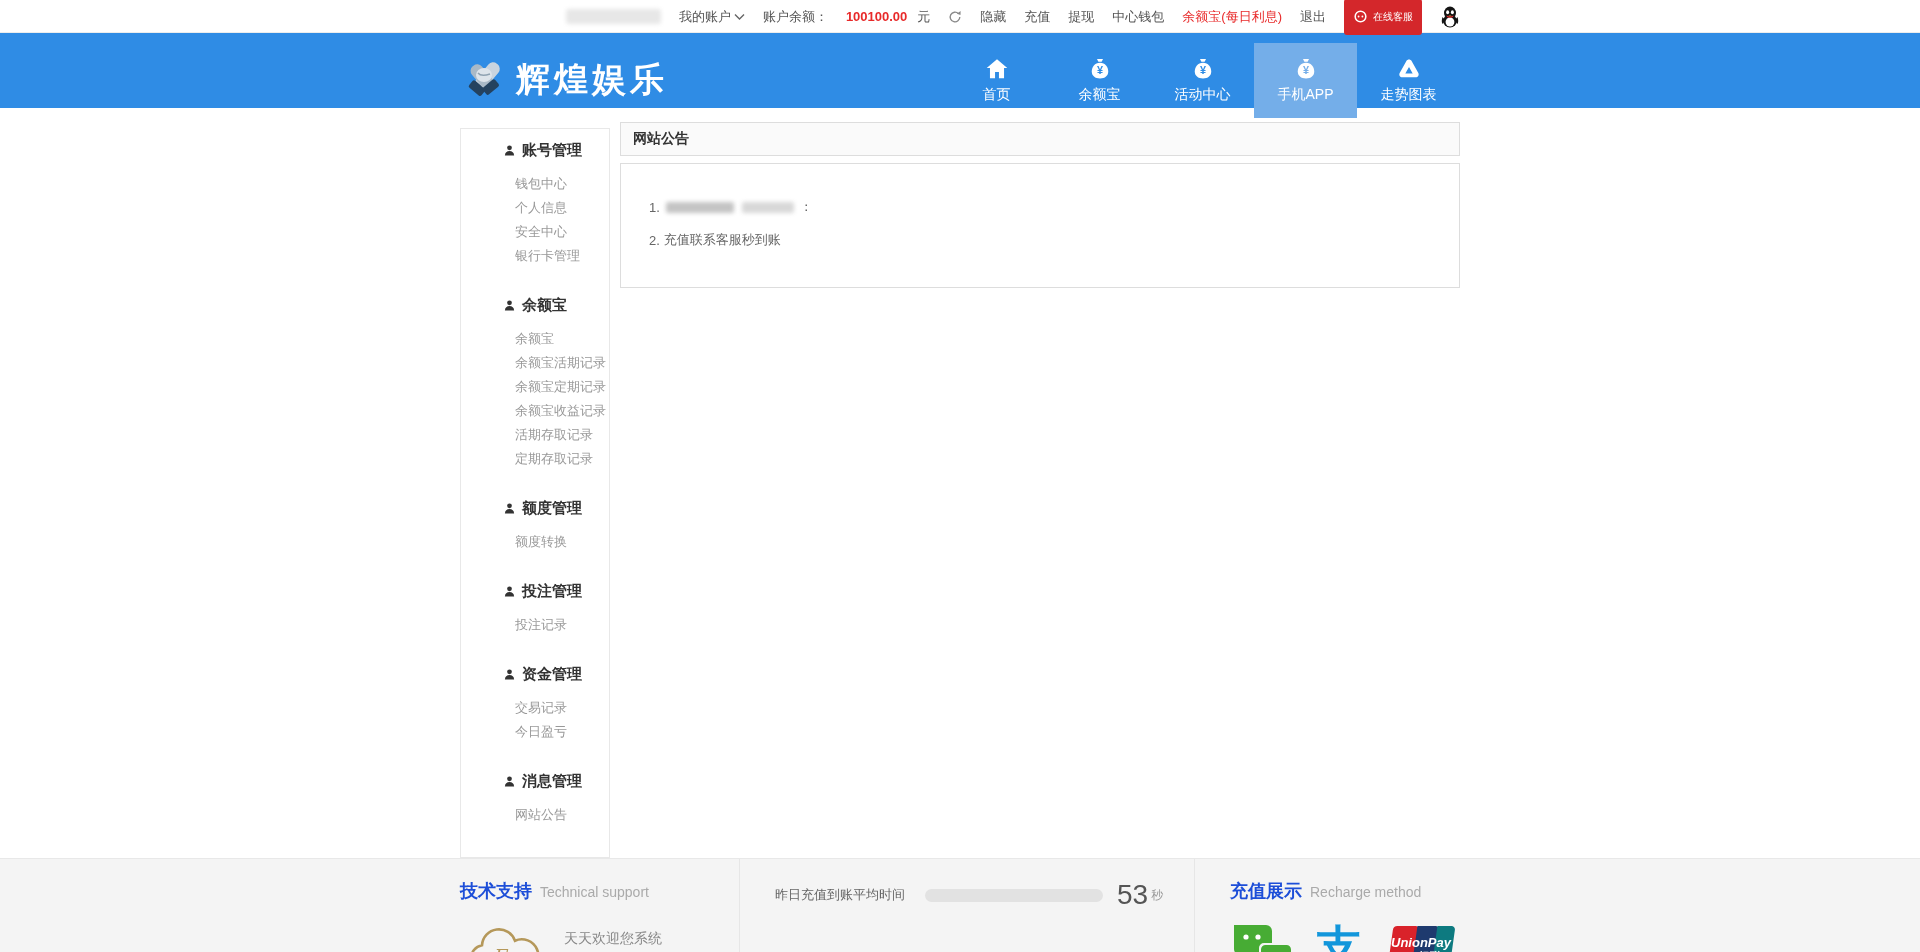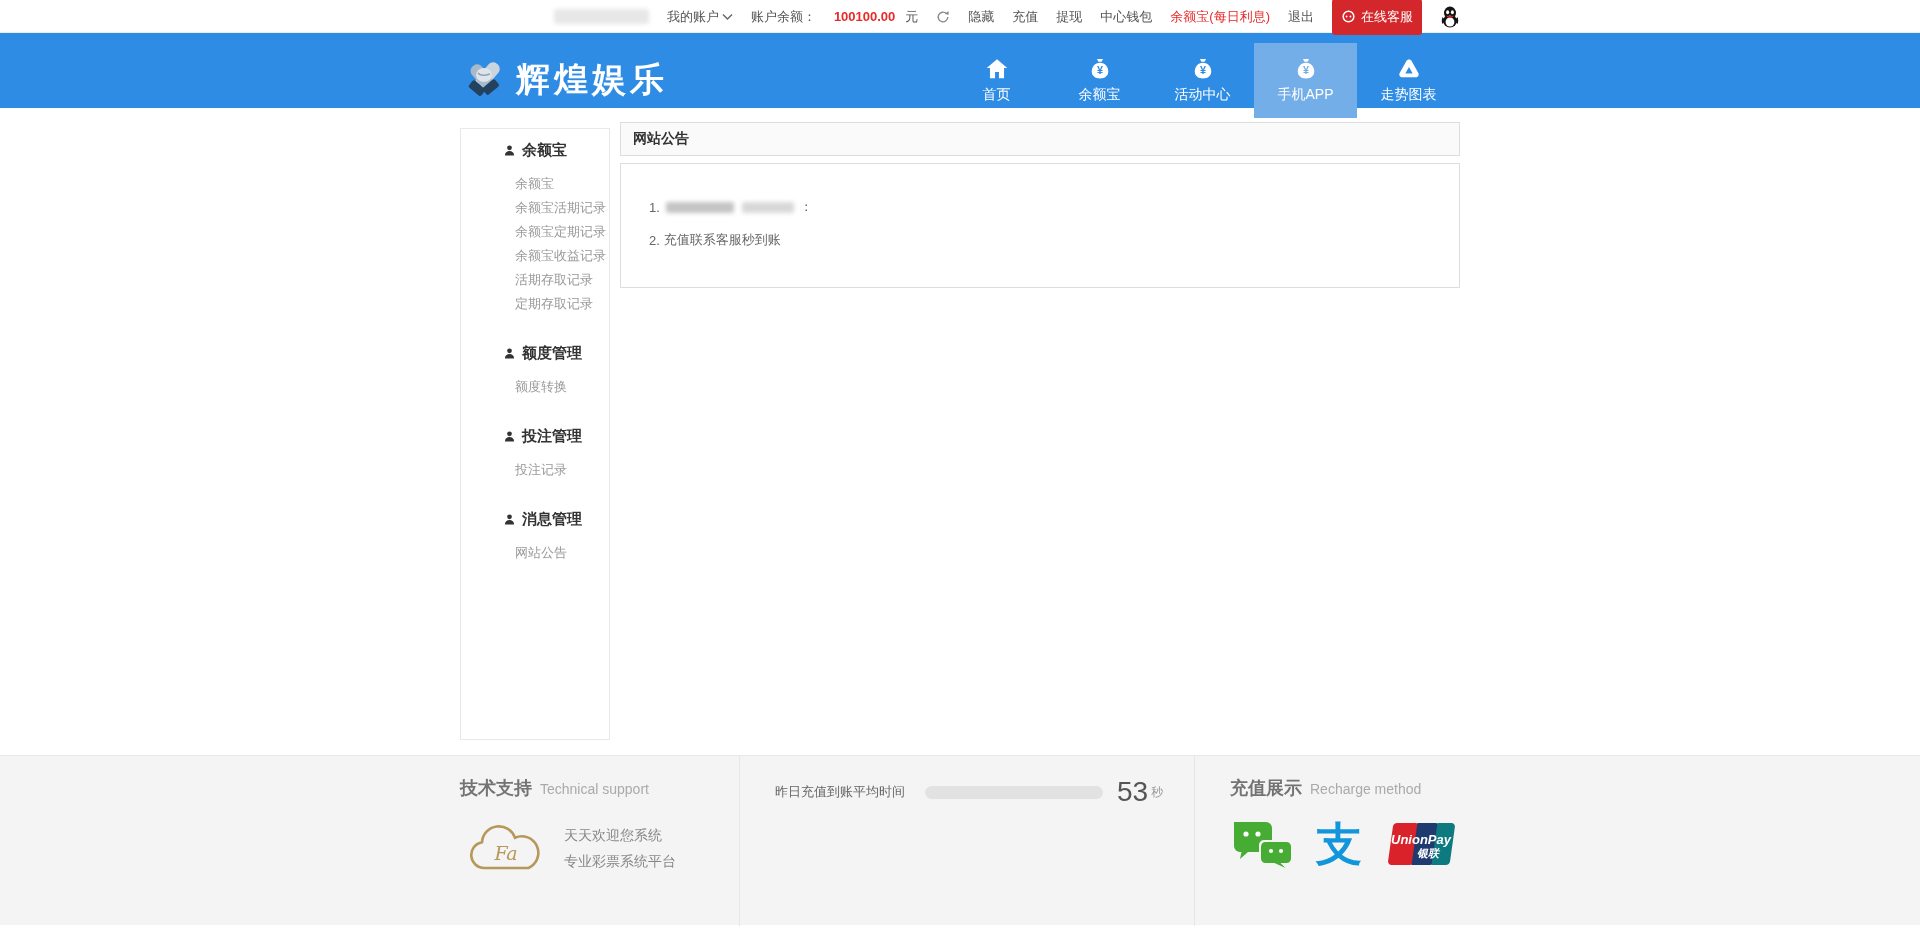--- a/index.html
+++ b/index.html
@@ -7,21 +7,21 @@
     font-family:"Liberation Sans","DejaVu Sans",sans-serif; }
   .container { width:1000px; margin:0 auto; position:relative; }
 
   
   .topbar { height:33px; background:#fff; border-bottom:1px solid #ededed; }
   .topbar .container { height:33px; display:flex; align-items:center; justify-content:flex-end; gap:18px; font-size:13px; color:#555; }
   .blur-user { width:95px; height:15px; border-radius:3px; background:#e7e7e7; filter:blur(2px); }
   .tb-link { color:#555; cursor:pointer; white-space:nowrap; display:flex; align-items:center; gap:3px; }
   .tb-red { color:#e82a2a; }
   .balance-num { color:#e82a2a; font-weight:bold; }
-  .svc-btn { background:#d4272b; color:#fff; border-radius:3px; height:36px; padding:0 9px; display:flex; align-items:center; gap:5px; font-size:13px; cursor:pointer; }
+  .svc-btn { background:#d4272b; color:#fff; border-radius:3px; height:36px; padding:0 9px; display:flex; align-items:center; gap:5px; font-size:10px; cursor:pointer; }
   .qq { width:20px; height:22px; cursor:pointer; }
 
   
   .navbar { height:75px; background:#2F8CE5; }
   .navbar .container { height:94px; display:flex; align-items:center; }
   .brand { display:flex; align-items:center; gap:8px; cursor:pointer; }
   .brand-name { color:#fff; font-size:34px; font-weight:bold; letter-spacing:4px; }
   .nav-items { margin-left:auto; display:flex; height:75px; }
   .nav-item { width:103px; height:75px; display:flex; flex-direction:column; align-items:center; justify-content:center; gap:4px; color:#fff; font-size:14px; cursor:pointer; }
   .nav-item.active { background:#74AEE9; }
@@ -45,21 +45,21 @@
   .redact { display:inline-block; height:11px; background:#c4c4c4; border-radius:2px; filter:blur(2px); margin:0 2px; }
 
   
   .footer { height:170px; background:#f4f4f4; border-top:1px solid #e8e8e8; }
   .footer .container { display:flex; height:170px; }
   .fcol { padding-top:20px; }
   .fcol-1 { width:280px; border-right:1px solid #e6e6e6; }
   .fcol-2 { width:455px; border-right:1px solid #e6e6e6; padding-left:35px; }
   .fcol-3 { width:265px; padding-left:35px; }
   .fhead { display:flex; align-items:baseline; gap:8px; margin-bottom:16px; }
-  .fhead-cn { font-size:18px; font-weight:bold; color:#737373; }
+  .fhead-cn { font-size:18px; font-weight:bold; color:#1d4ed8; }
   .fhead-en { font-size:14px; color:#aaa; }
   .support-body { display:flex; align-items:center; gap:12px; }
   .support-lines { font-size:14px; color:#888; line-height:26px; }
   .svc-row { display:flex; align-items:center; margin-bottom:18px; }
   .svc-label { font-size:13px; color:#666; width:150px; white-space:nowrap; }
   .track { width:178px; height:13px; border-radius:7px; background:#e2e2e2; overflow:hidden; margin-right:14px; }
   .fill { height:13px; border-radius:7px; }
   .svc-val { font-size:28px; color:#555; }
   .svc-unit { font-size:12px; color:#999; margin-left:3px; }
   .pay-row { display:flex; align-items:center; gap:22px; margin-top:6px; }
@@ -172,20 +172,33 @@
 <div class="content">
   <div class="container">
 
     <div class="side">
       <div class="side-section">
         <div class="side-title">
           <svg class="person-ic" viewBox="0 0 24 24">
               <circle cx="12" cy="7" r="4.4" fill="#333"></circle>
               <path d="M3.5 21 c0-5 3.8-8.2 8.5-8.2 s8.5 3.2 8.5 8.2 Z" fill="#333"></path>
             </svg>
+          <span>账号管理</span>
+        </div>
+        <div class="side-item">钱包中心</div>
+        <div class="side-item">个人信息</div>
+        <div class="side-item">安全中心</div>
+        <div class="side-item">银行卡管理</div>
+      </div>
+      <div class="side-section">
+        <div class="side-title">
+          <svg class="person-ic" viewBox="0 0 24 24">
+              <circle cx="12" cy="7" r="4.4" fill="#333"></circle>
+              <path d="M3.5 21 c0-5 3.8-8.2 8.5-8.2 s8.5 3.2 8.5 8.2 Z" fill="#333"></path>
+            </svg>
           <span>余额宝</span>
         </div>
         <div class="side-item">余额宝</div>
         <div class="side-item">余额宝活期记录</div>
         <div class="side-item">余额宝定期记录</div>
         <div class="side-item">余额宝收益记录</div>
         <div class="side-item">活期存取记录</div>
         <div class="side-item">定期存取记录</div>
       </div>
       <div class="side-section">
@@ -200,20 +213,31 @@
       </div>
       <div class="side-section">
         <div class="side-title">
           <svg class="person-ic" viewBox="0 0 24 24">
               <circle cx="12" cy="7" r="4.4" fill="#333"></circle>
               <path d="M3.5 21 c0-5 3.8-8.2 8.5-8.2 s8.5 3.2 8.5 8.2 Z" fill="#333"></path>
             </svg>
           <span>投注管理</span>
         </div>
         <div class="side-item">投注记录</div>
+      </div>
+      <div class="side-section">
+        <div class="side-title">
+          <svg class="person-ic" viewBox="0 0 24 24">
+              <circle cx="12" cy="7" r="4.4" fill="#333"></circle>
+              <path d="M3.5 21 c0-5 3.8-8.2 8.5-8.2 s8.5 3.2 8.5 8.2 Z" fill="#333"></path>
+            </svg>
+          <span>资金管理</span>
+        </div>
+        <div class="side-item">交易记录</div>
+        <div class="side-item">今日盈亏</div>
       </div>
       <div class="side-section">
         <div class="side-title">
           <svg class="person-ic" viewBox="0 0 24 24">
               <circle cx="12" cy="7" r="4.4" fill="#333"></circle>
               <path d="M3.5 21 c0-5 3.8-8.2 8.5-8.2 s8.5 3.2 8.5 8.2 Z" fill="#333"></path>
             </svg>
           <span>消息管理</span>
         </div>
         <div class="side-item">网站公告</div>

